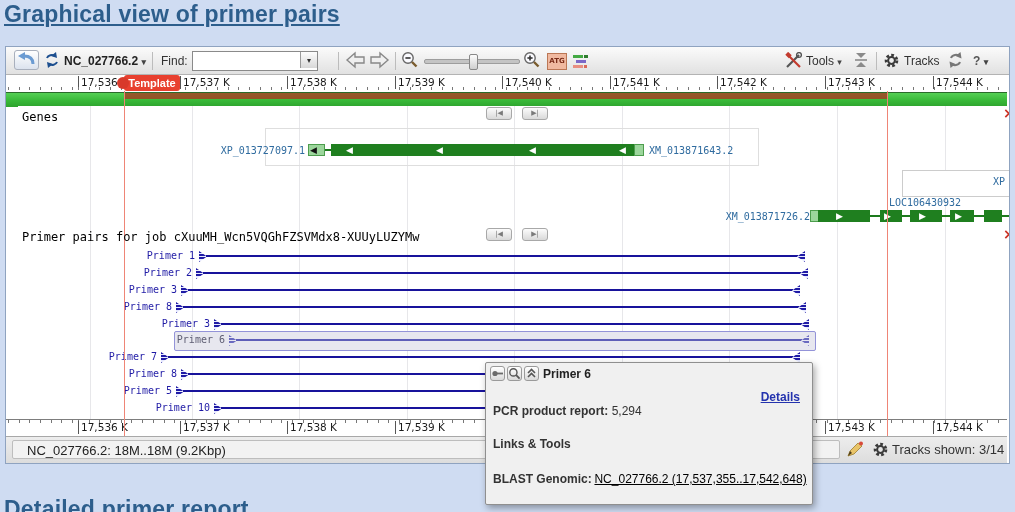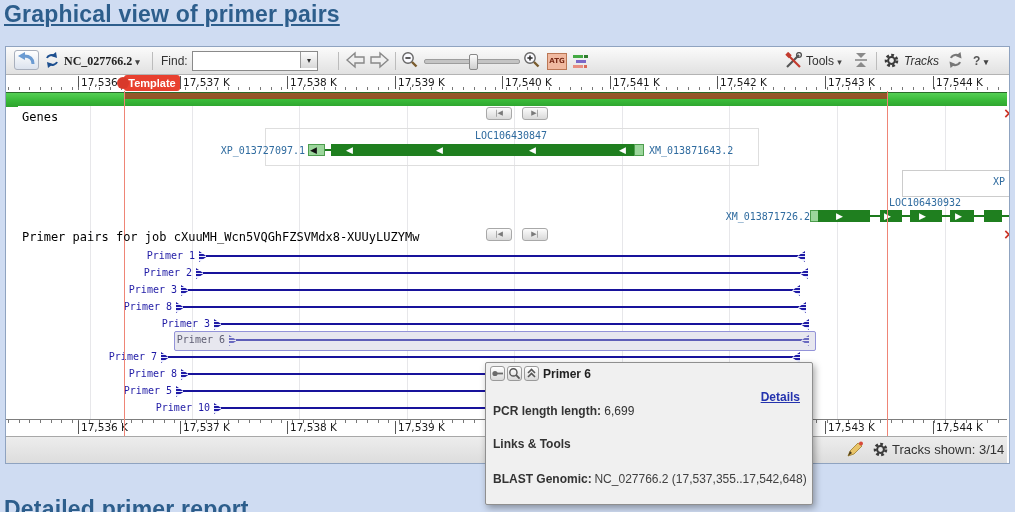--- a/index.html
+++ b/index.html
@@ -128,21 +128,21 @@
   }
   .tt-title{position:absolute;left:57px;top:4px;font:bold 12px "Liberation Sans",sans-serif;color:#222;}
   .tt-details{position:absolute;right:12px;top:24px;}
   .tt-details a{font:bold 12px "Liberation Sans",sans-serif;color:#2433ae;text-decoration:underline;cursor:pointer;}
   .tt-pcr{position:absolute;left:7px;top:41px;font:12px "Liberation Sans",sans-serif;color:#333;}
   .tt-pcr .b{font-weight:bold;}
   .tt-links-heading{position:absolute;left:7px;top:74px;font:bold 12px "Liberation Sans",sans-serif;color:#333;}
   #tooltip-links{position:absolute;left:7px;top:90px;width:312px;}
   .tt-link-row{height:17px;white-space:nowrap;}
   .tt-link-label{display:inline-block;width:97px;text-align:right;font:bold 12px "Liberation Sans",sans-serif;color:#333;margin-top:19px;}
-  .tt-link{font:12px "Liberation Sans",sans-serif;color:#404040;cursor:pointer;}
+  .tt-link{font:12px "Liberation Sans",sans-serif;color:#000000;text-decoration:underline;cursor:pointer;}
 </style>
 </head>
 <body>
 
 <h1 class="sec-title" style="left:4px;top:1px;">Graphical view of primer pairs</h1>
 
 <div id="viewer">
 
   <div id="toolbar">
     <button class="tbtn" style="left:8px;top:3px;width:25px;height:20px;">
@@ -152,21 +152,21 @@
       </svg>
     </button>
     <span class="ticon" style="left:38px;top:5px;">
       <svg width="16" height="16" viewBox="0 0 16 16">
         <path d="M3 6 a5 4 0 0 1 8 -2" stroke="#1d4f8f" stroke-width="2" fill="none"></path>
         <polygon points="12,0 13,6 7,4" fill="#1d4f8f"></polygon>
         <path d="M13 10 a5 4 0 0 1 -8 2" stroke="#1d4f8f" stroke-width="2" fill="none"></path>
         <polygon points="4,16 3,10 9,12" fill="#1d4f8f"></polygon>
       </svg>
     </span>
-    <span class="tlabel seq-label" style="left:58px;font-family:Liberation Serif, serif;"><span>NC_027766.2</span> <span class="caret">▾</span></span>
+    <span class="tlabel seq-label" style="left:58px;"><span>NC_027766.2</span> <span class="caret">▾</span></span>
     <div class="vsep" style="left:146px;"></div>
     <span class="tlabel" style="left:155px;">Find:</span>
     <div id="find-input-wrap">
       <input id="find-input" type="text" value="" style="">
       <button id="find-combo-btn">▾</button>
     </div>
     <div class="vsep" style="left:332px;"></div>
     <span class="ticon" style="left:339px;top:4px;">
       <svg width="21" height="18" viewBox="0 0 21 18">
           <polygon points="2,9 10,2 10,6 19,6 19,12 10,12 10,16" fill="#efefef" stroke="#888" stroke-width="1.4"></polygon>
@@ -222,21 +222,21 @@
         <polygon points="3,15 13,15 8,10" fill="#8a8a8a"></polygon>
       </svg>
     </span>
     <div class="vsep" style="left:870px;"></div>
     <span class="ticon" style="left:877px;top:5px;">
       <svg width="17" height="17" viewBox="0 0 17 17">
         <circle cx="8.5" cy="8.5" r="5.4" fill="none" stroke="#3a3a3a" stroke-width="2.8" stroke-dasharray="2.7 2.2"></circle>
         <circle cx="8.5" cy="8.5" r="3.4" fill="none" stroke="#3a3a3a" stroke-width="2"></circle>
       </svg>
     </span>
-    <span class="tlabel" style="left:898px;font-style:italic;">Tracks</span>
+    <span class="tlabel" style="left:898px;">Tracks</span>
     <span class="ticon" style="left:941px;top:5px;">
       <svg width="17" height="16" viewBox="0 0 17 16">
         <path d="M4 6 a5.2 4.5 0 0 1 9 -1.5" stroke="#777" stroke-width="2" fill="none"></path>
         <polygon points="13.5,0 14.5,6.5 8.5,4" fill="#777"></polygon>
         <path d="M13 10 a5.2 4.5 0 0 1 -9 1.5" stroke="#777" stroke-width="2" fill="none"></path>
         <polygon points="3.5,16 2.5,9.5 8.5,12" fill="#777"></polygon>
       </svg>
     </span>
     <span class="tlabel" style="left:967px;font-weight:bold;color:#555;"><span>?</span> <span class="caret">▾</span></span>
   </div>
@@ -273,21 +273,20 @@
         <div class="gridline" style="left: 819px;"></div>
         <div class="gridline" style="left: 927px;"></div>
       </div>
 
     <div class="track-title" style="left:4px;top:4px;">Genes</div>
     <button class="pager" style="left:468px;top:1px;">|◀</button>
     <button class="pager" style="left:504px;top:1px;">▶|</button>
     <span class="close-x" style="left:985px;top:1px;">×</span>
 
     <div class="gene-box" style="left:247px;top:22px;width:492px;height:36px;"></div>
-    <div class="gene-label" style="left:247px;top:24px;width:492px;text-align:center;">LOC106430847</div>
     <div class="gene-label" style="left:187px;top:39px;width:100px;text-align:right;">XP_013727097.1</div>
     <div class="exon-light" style="left:290px;top:38px;width:17px;"></div>
     <span class="exon-arrow dark" style="left:292px;top:38px;">◀</span>
     <div class="exon-conn" style="left:307px;top:43px;width:6px;"></div>
     <div class="exon" style="left:313px;top:38px;width:303px;"></div>
     <span class="exon-arrow" style="left:328px;top:38px;">◀</span>
     <span class="exon-arrow" style="left:418px;top:38px;">◀</span>
     <span class="exon-arrow" style="left:511px;top:38px;">◀</span>
     <span class="exon-arrow" style="left:601px;top:38px;">◀</span>
     <div class="exon-light" style="left:616px;top:38px;width:10px;"></div>
@@ -371,20 +370,23 @@
         <span class="tick" style="left: 389px;">17,539 K</span>
         <span class="tick" style="left: 496px;">17,540 K</span>
         <span class="tick" style="left: 604px;">17,541 K</span>
         <span class="tick" style="left: 711px;">17,542 K</span>
         <span class="tick" style="left: 819px;">17,543 K</span>
         <span class="tick" style="left: 927px;">17,544 K</span>
       </div>
   </div>
 
   <div id="statusbar">
+    <div id="status-inset">
+      <div id="status-pos">NC_027766.2: 18M..18M (9.2Kbp)</div>
+    </div>
     <span class="ticon" style="left:840px;top:4px;">
       <svg width="18" height="17" viewBox="0 0 18 17">
         <polygon points="2,15 4,10 12,2 16,5 8,13 2,15" fill="#e9c469" stroke="#9a7d2f" stroke-width="0.8"></polygon>
         <polygon points="2,15 4,10 6,12" fill="#4a3a1a"></polygon>
         <circle cx="15" cy="2.6" r="2" fill="#d84a3a"></circle>
       </svg>
     </span>
     <span class="ticon" style="left:866px;top:4px;">
       <svg width="17" height="17" viewBox="0 0 17 17">
         <circle cx="8.5" cy="8.5" r="5.4" fill="none" stroke="#3a3a3a" stroke-width="2.8" stroke-dasharray="2.7 2.2"></circle>
@@ -410,22 +412,22 @@
   </button>
   <button class="tt-btn" style="left:38px;">
     <svg width="13" height="13" viewBox="0 0 13 13">
       <polyline points="3,6 6.5,2.5 10,6" fill="none" stroke="#555" stroke-width="1.6"></polyline>
       <polyline points="3,10 6.5,6.5 10,10" fill="none" stroke="#555" stroke-width="1.6"></polyline>
     </svg>
   </button>
   <span class="tt-title">Primer 6</span>
   <div class="tt-details"><a>Details</a></div>
   <div class="tt-pcr">
-    <span class="b">PCR length length:</span>
-    <span>6,699</span>
+    <span class="b">PCR product report:</span>
+    <span>5,294</span>
   </div>
   <div class="tt-links-heading">Links &amp; Tools</div>
   <div id="tooltip-links">
       <div class="tt-link-row"><span class="tt-link-label">BLAST Genomic:</span> <a class="tt-link">NC_027766.2 (17,537,355..17,542,648)</a></div>
     </div>
 </div>
 
 <h1 class="sec-title" style="left:4px;top:496px;">Detailed primer report</h1>
 
 </body></html>

